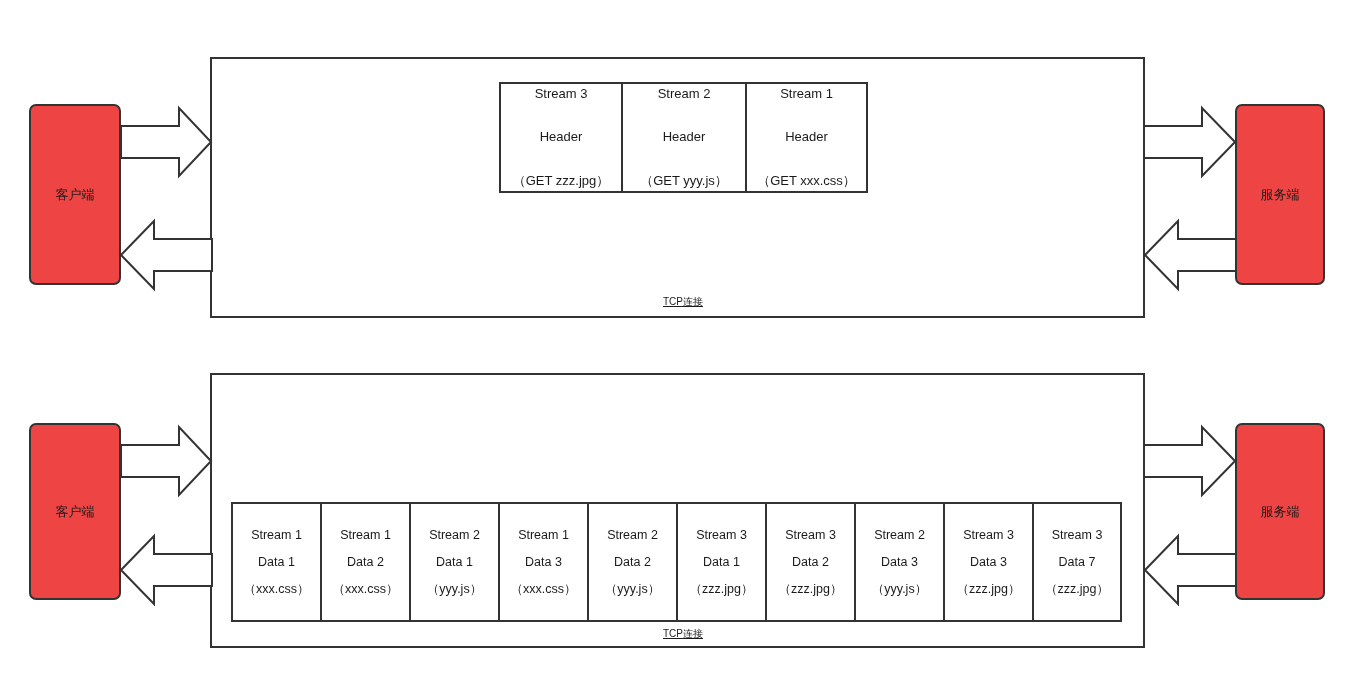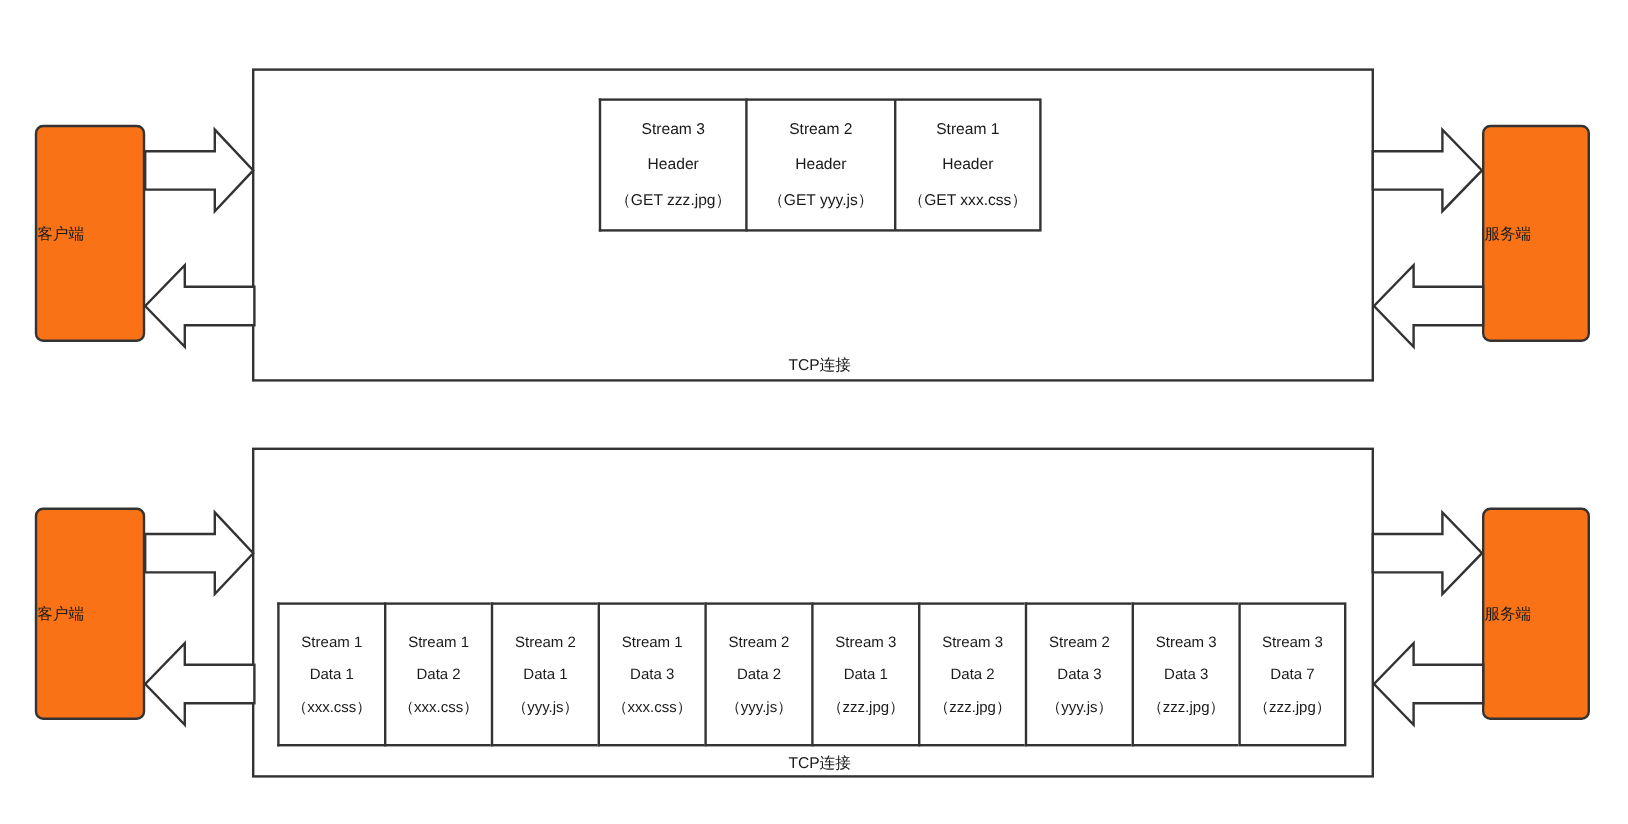--- a/index.html
+++ b/index.html
@@ -5,48 +5,49 @@
   html,body{margin:0;padding:0;background:#ffffff;}
   body{
     width:1357px;height:687px;position:relative;overflow:hidden;
     font-family:"Liberation Sans","DejaVu Sans",sans-serif;
     color:#1a1a1a;
   }
   .stage{position:absolute;left:0;top:0;width:1357px;height:687px;}
 
   
   .endpoint{
-    position:absolute;border:2px solid #333;border-radius:7px;background:#f97316;
-    display:flex;align-items:center;
+    position:absolute;border:2px solid #333;border-radius:7px;background:#ef4444;
+    display:flex;align-items:center;justify-content:center;
     font-size:13px;color:#1a1a1a;box-sizing:border-box;
   }
 
   
   .tcp-box{
     position:absolute;border:2px solid #333;background:#fff;box-sizing:border-box;
   }
   .tcp-label{
-    position:absolute;font-size:13px;color:#1a1a1a;text-align:center;
+    position:absolute;font-size:10px;color:#1a1a1a;text-align:center;
     white-space:nowrap;
+    text-decoration:underline;
   }
 
   
   .frame-strip{position:absolute;display:flex;box-sizing:border-box;}
   .frame-cell{
     border:2px solid #333;border-right-width:0;background:#fff;box-sizing:border-box;
     display:flex;flex-direction:column;align-items:center;justify-content:center;
     text-align:center;font-size:12.5px;line-height:1.12;color:#1a1a1a;
     padding:4px 3px;
   }
   .frame-cell:last-child{border-right-width:2px;}
   .frame-cell .ln{display:block;width:100%;}
   .frame-cell .ln + .ln{margin-top:13px;}
 
   .strip-header .frame-cell{font-size:13px;}
-  .strip-header .frame-cell .ln + .ln{margin-top:15px;}
+  .strip-header .frame-cell .ln + .ln{margin-top:29px;}
 
   
   .arrow{position:absolute;}
   .arrow svg{display:block;overflow:visible;}
 </style>
 </head>
 <body>
 
 <div class="stage">
 

